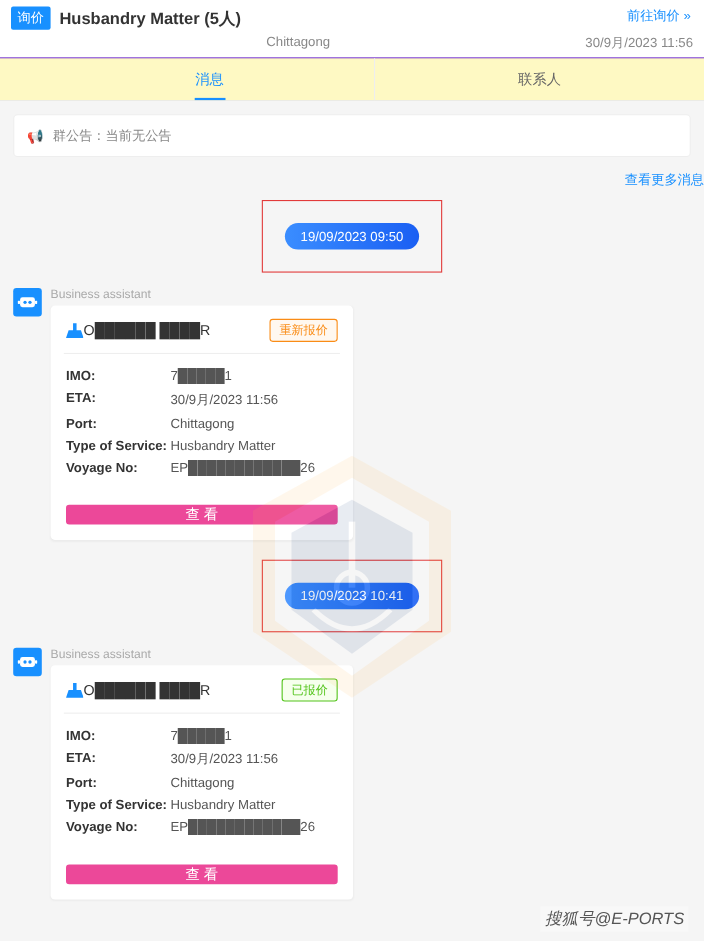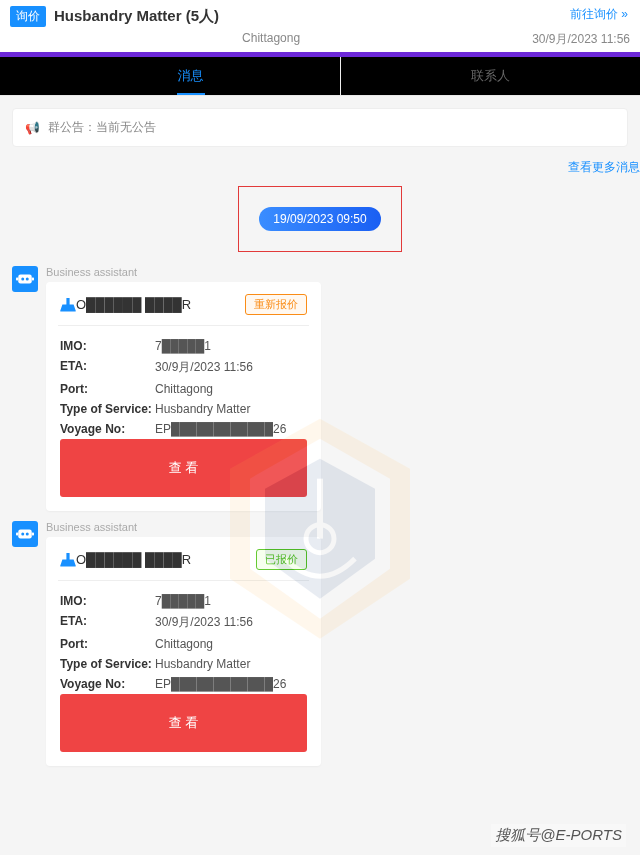--- a/index.html
+++ b/index.html
@@ -9,38 +9,38 @@
       font-family: "Microsoft YaHei", "PingFang SC", Arial, sans-serif;
       background: #f5f5f5;
       position: relative;
       overflow: hidden;
     }
     .topbar {
       background: #fff;
       padding: 6px 10px 4px;
       position: relative;
     }
-    .topbar-row1 { display: flex; align-items: center; }
+    .topbar-row1 { display: flex; align-items: flex-end; }
     .tag {
       background: #1890ff;
       color: #fff;
       font-size: 12px;
       padding: 2px 6px;
       border-radius: 2px;
       margin-right: 8px;
     }
     .title { font-size: 15px; color: #333; font-weight: 600; }
     .goto { position: absolute; right: 12px; top: 6px; color: #1890ff; font-size: 12px; cursor: pointer; }
     .goto .chev { font-size: 12px; }
     .topbar-row2 { display: flex; margin-top: 4px; font-size: 12px; color: #888; }
     .topbar-row2 .c1 { flex: 1; }
     .topbar-row2 .c2 { flex: 1; text-align: center; }
     .topbar-row2 .c3 { text-align: right; }
     .tabs {
-      display: flex; background: #000000; border-top: 5px solid #6d28d9;
+      display: flex; background: #fef9c3; border-top: 1px solid #6d28d9;
       border-bottom: 1px solid #e9e9e9;
       padding-left: 41px;
     }
     .tab {
       flex: 1; text-align: center; padding: 10px 0; font-size: 13px; color: #666;
       position: relative; cursor: pointer;
     }
     .tab + .tab { border-left: 1px solid #eee; }
     .tab.active { color: #1890ff; }
     .tab.active::after {
@@ -92,22 +92,22 @@
     .status-pill {
       border: 1px solid; border-radius: 3px; font-size: 11px; padding: 2px 8px;
     }
     .status-orange { color: #fa8c16; border-color: #fa8c16; background: #fff8f0; }
     .status-green { color: #52c41a; border-color: #52c41a; background: #f6ffed; }
     .card-hr { border: none; border-top: 1px solid #eee; margin: 10px -2px; }
     .field { display: flex; font-size: 12px; padding: 3px 0; }
     .field-label { color: #333; width: 95px; font-weight: 600; }
     .field-value { color: #555; flex: 1; }
     .card-btn {
-      display: block; width: 100%; margin-top: 0; background: #ef4444; color: #fff;
-      text-align: center; border: none; padding: 20px 0; font-size: 13px; border-radius: 3px;
+      display: block; width: 100%; margin-top: 24px; background: #ec4899; color: #fff;
+      text-align: center; border: none; padding: 0 0; font-size: 13px; border-radius: 3px;
       cursor: pointer;
     }
     .watermark {
       position: absolute; left: 50%; top: 50%; transform: translate(-50%, -24%);
       opacity: 0.10; pointer-events: none;
     }
     .footer-wm {
       position: absolute; right: 14px; bottom: 8px; font-size: 15px; font-style: italic;
       color: #555; background: rgba(255,255,255,0.3); padding: 2px 4px;
     }
@@ -201,20 +201,25 @@
           </div>
         <div class="field">
             <span class="field-label">Voyage No:</span>
             <span class="field-value">EP████████████26</span>
           </div>
         <button class="card-btn">查 看</button>
       </div>
     </div>
   </div>
 
+  <div class="ts-wrap">
+    <span class="highlight-box">
+      <span class="ts-pill">19/09/2023 10:41</span>
+    </span>
+  </div>
 
   <div class="msg">
     <div class="avatar">
       <svg viewBox="0 0 24 16">
           <rect x="3" y="2" width="18" height="12" rx="3" fill="#fff"></rect>
           <circle cx="9" cy="8" r="2" fill="#1890ff"></circle>
           <circle cx="15" cy="8" r="2" fill="#1890ff"></circle>
           <rect x="0" y="6" width="3" height="4" rx="1" fill="#fff"></rect>
           <rect x="21" y="6" width="3" height="4" rx="1" fill="#fff"></rect>
         </svg>

